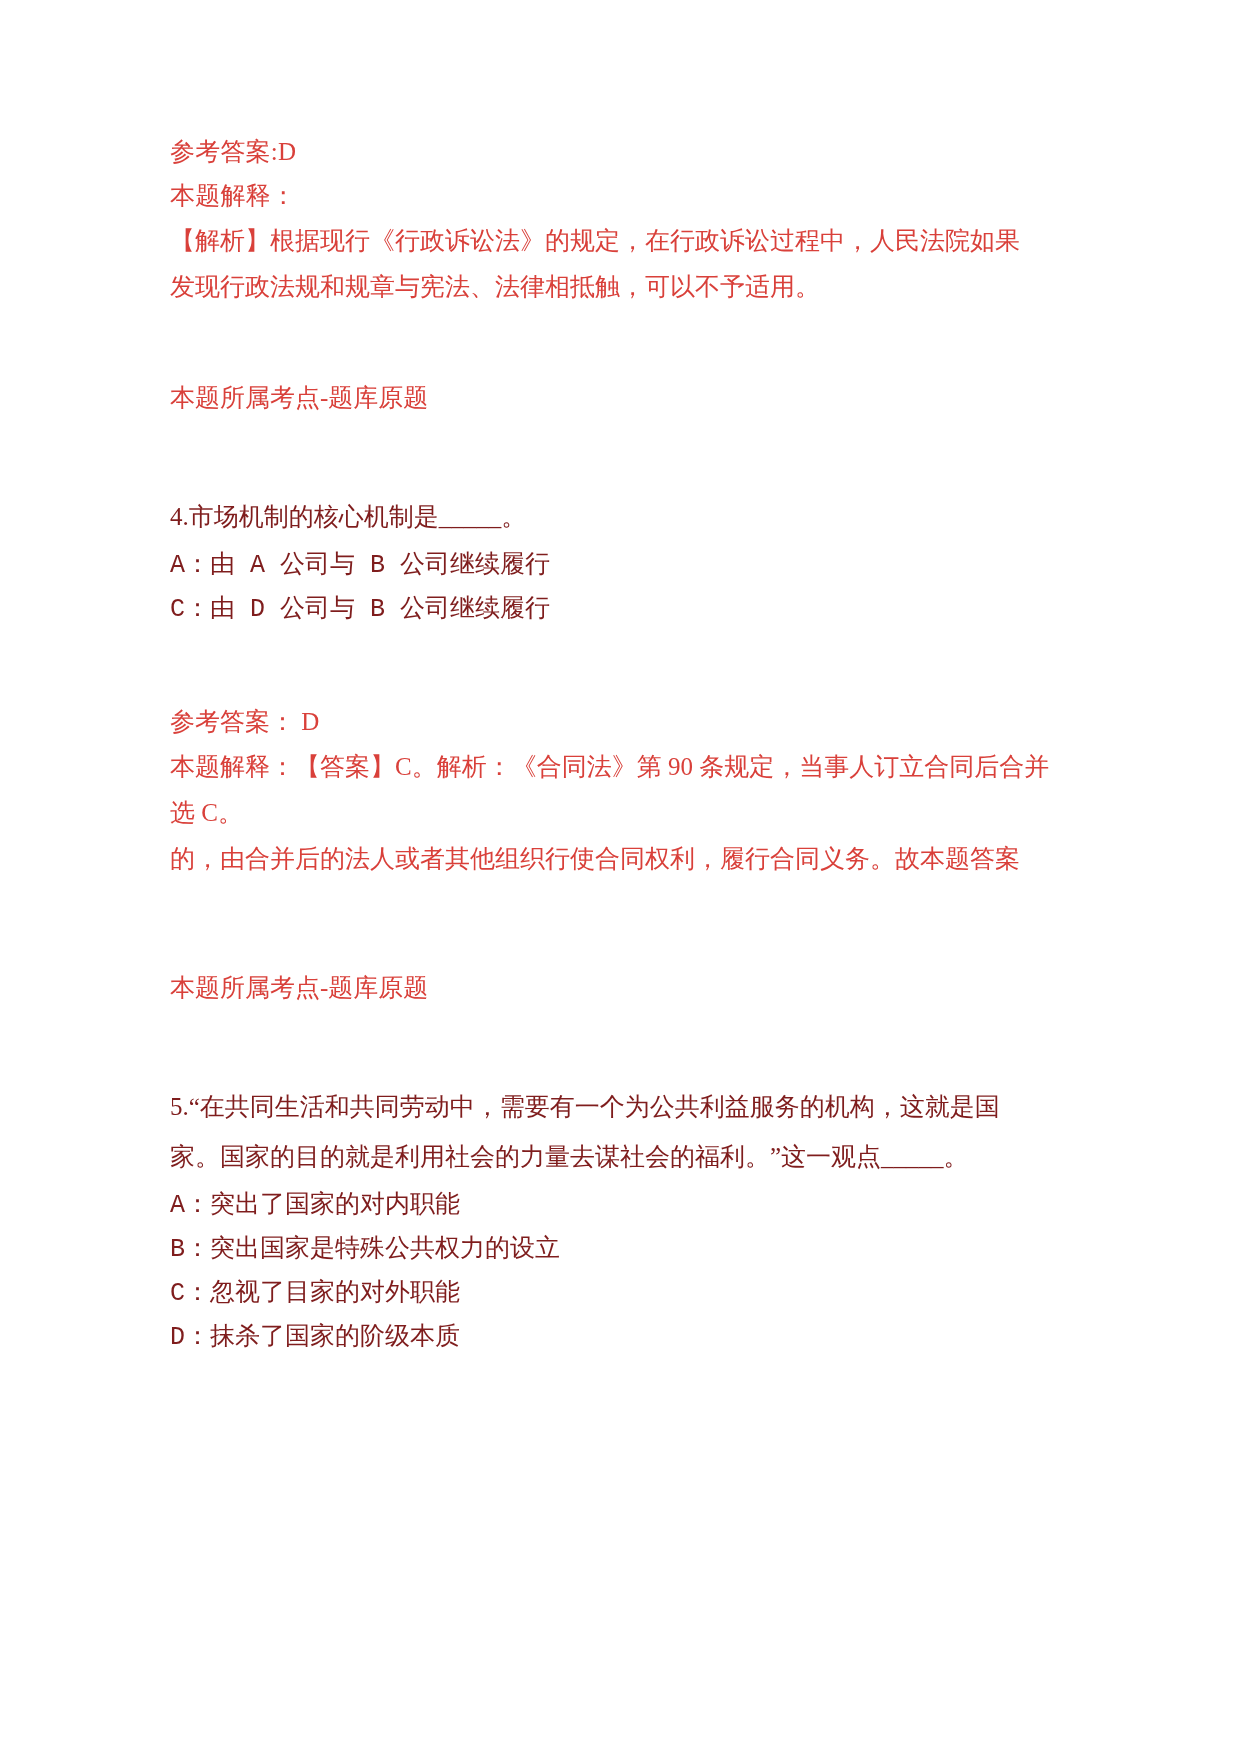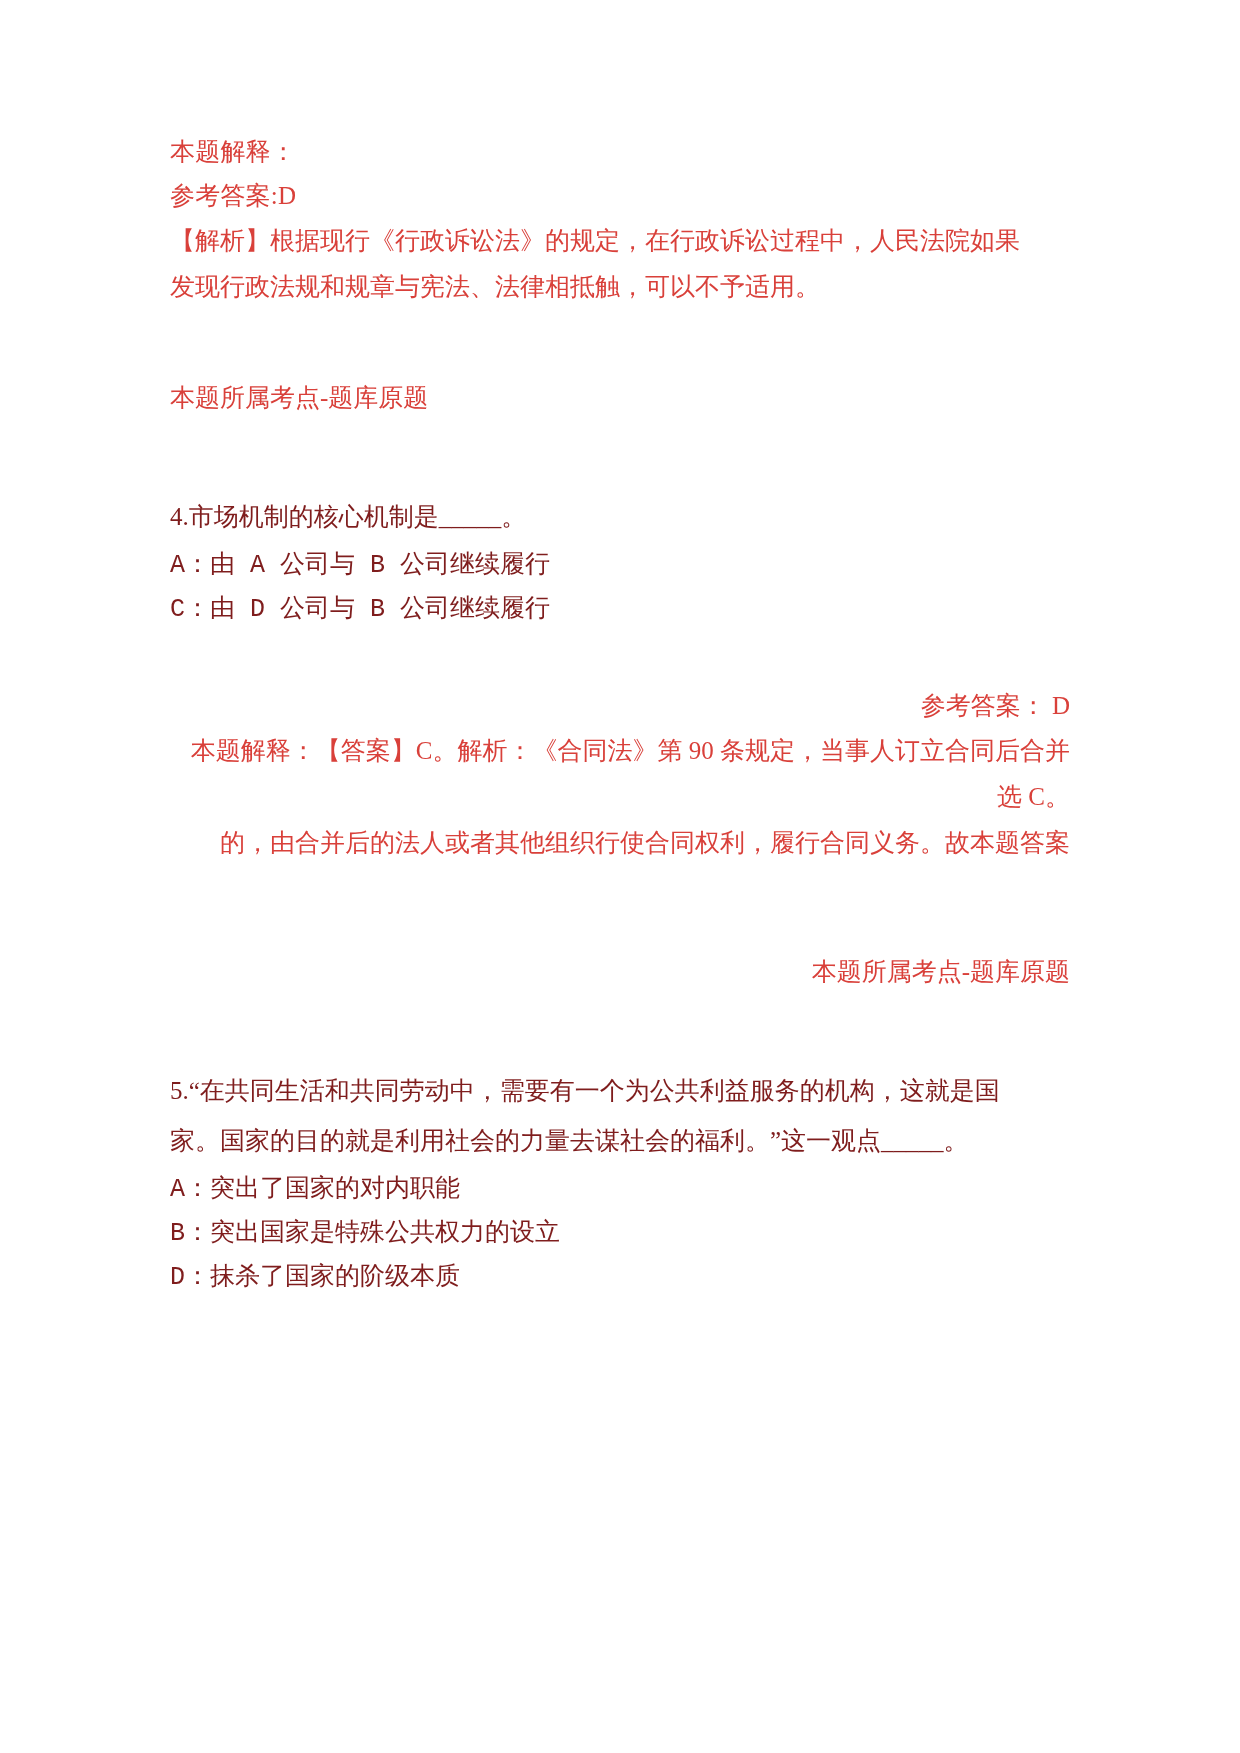--- a/index.html
+++ b/index.html
@@ -59,43 +59,42 @@
     line-height: 44px;
     margin: 0;
     padding-left: 0;
     font-family: Liberation Mono, monospace;
   }
   .opt .lbl {
     display: inline-block;
     min-width: 38px;
   }
   .ans-block {
-    margin-top: 52px;
-    text-align: right;
+    margin-top: 68px;
   }
   .ans-line {
     font-size: 25px;
     line-height: 44px;
     margin: 0;
   }
   .gap-lg {
     height: 44px;
   }
   .gap-md {
     height: 26px;
   }
 </style>
 </head>
 <body>
 
 <div class="page">
 
   <div class="explain-block">
+    <p class="line red">参考答案:D</p>
     <p class="line red">本题解释：</p>
-    <p class="line red">参考答案:D</p>
     <p class="para red">【解析】根据现行《行政诉讼法》的规定，在行政诉讼过程中，人民法院如果</p>
     <p class="para red">发现行政法规和规章与宪法、法律相抵触，可以不予适用。</p>
     <div class="gap-md"></div>
     <p class="kaoqian red">本题所属考点-题库原题</p>
   </div>
 
   <div class="q-block">
     <p class="q-stem blk">4.市场机制的核心机制是_____。</p>
     <p class="opt blk">
       <span class="lbl">A：</span><span>由 A 公司与 B 公司继续履行</span>
@@ -117,17 +116,20 @@
   <div class="q-block">
     <p class="q-stem blk">5.“在共同生活和共同劳动中，需要有一个为公共利益服务的机构，这就是国</p>
     <p class="q-stem blk">家。国家的目的就是利用社会的力量去谋社会的福利。”这一观点_____。</p>
     <p class="opt blk">
       <span class="lbl">A：</span><span>突出了国家的对内职能</span>
     </p>
     <p class="opt blk">
       <span class="lbl">B：</span><span>突出国家是特殊公共权力的设立</span>
     </p>
     <p class="opt blk">
+      <span class="lbl">C：</span><span>忽视了目家的对外职能</span>
+    </p>
+    <p class="opt blk">
       <span class="lbl">D：</span><span>抹杀了国家的阶级本质</span>
     </p>
   </div>
 
 </div>
 
 </body></html>

